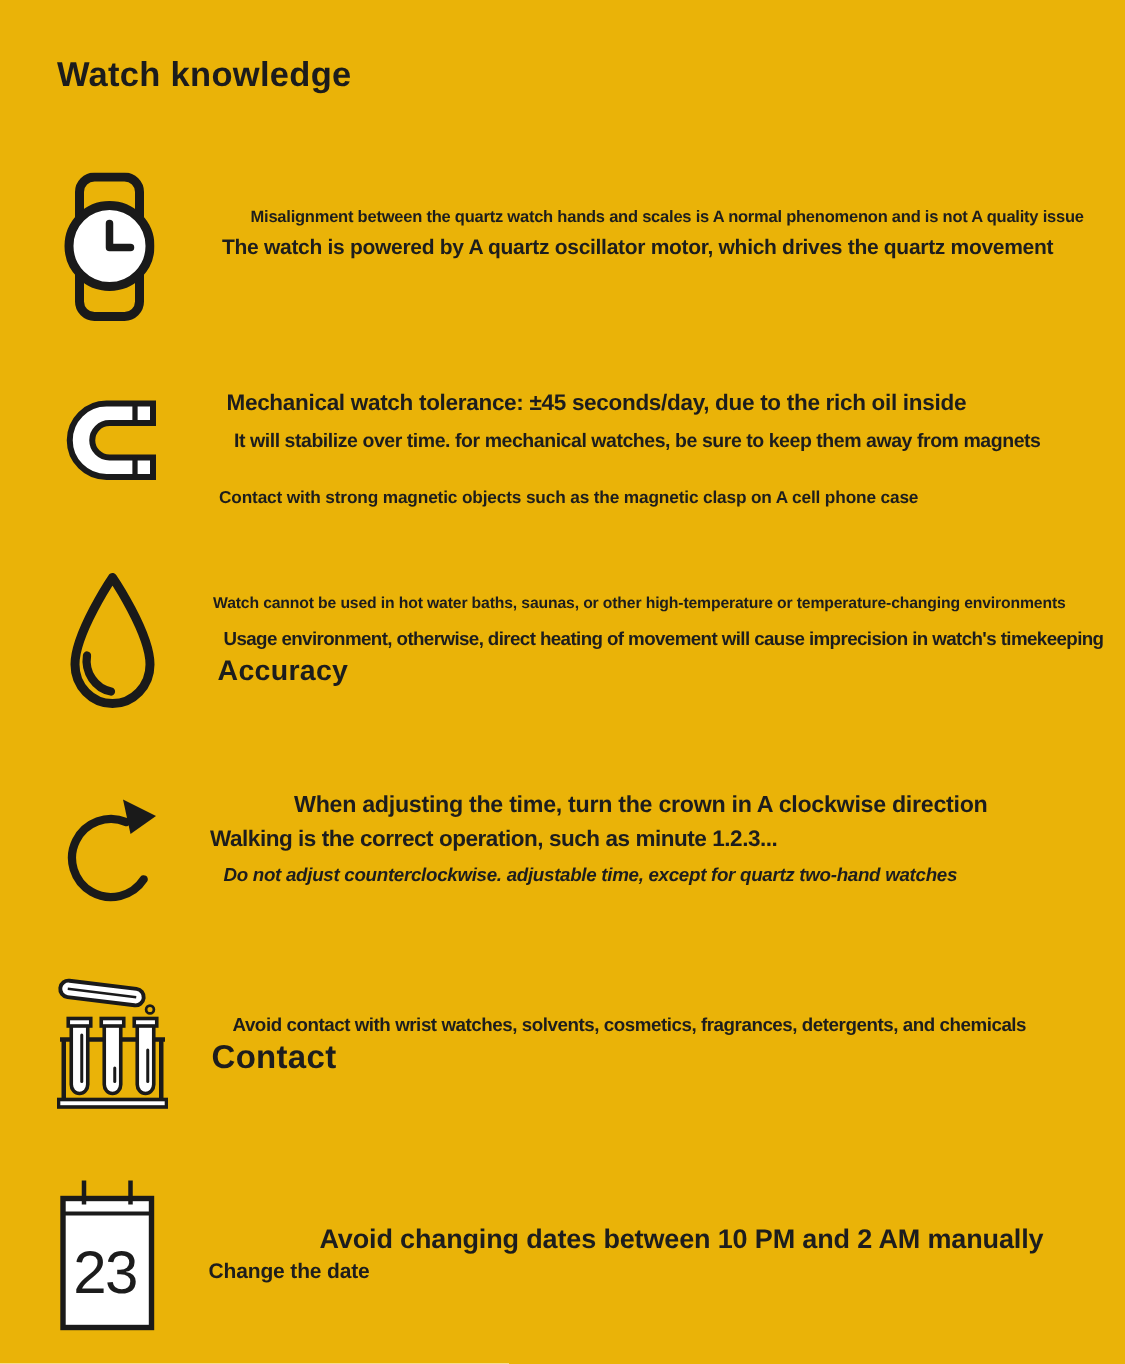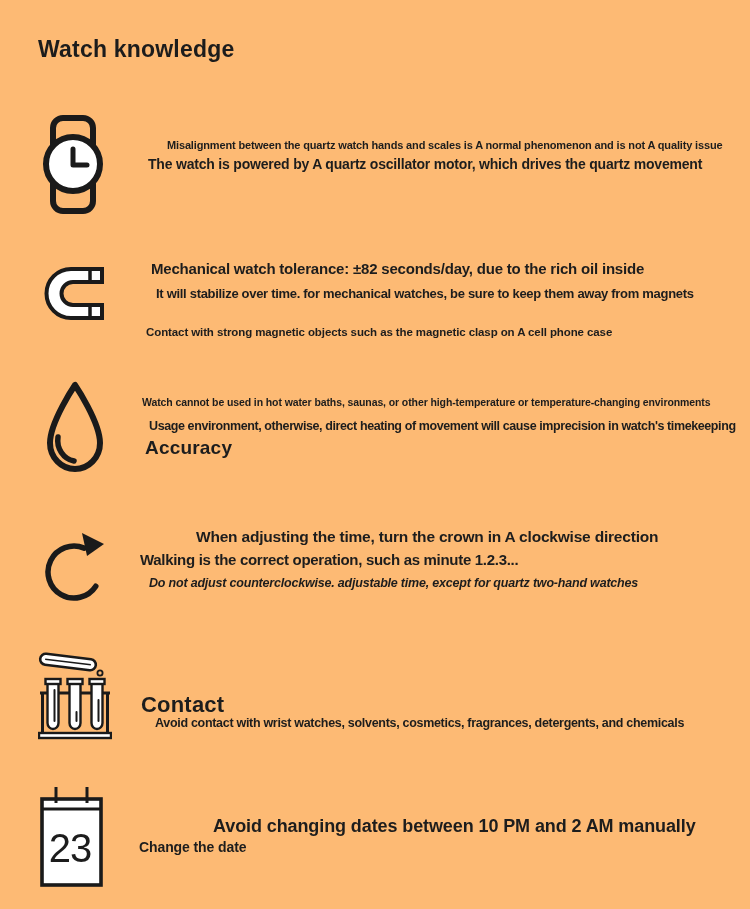--- a/index.html
+++ b/index.html
@@ -1,20 +1,20 @@
 <!DOCTYPE html>
 <html><head>
 <meta charset="utf-8">
 <style>
   html,body{margin:0;padding:0;background:#ffffff;}
   #canvas{
     position:relative;
     width:750px;
     height:909px;
-    background:#fdba74;
+    background:#eab308;
     font-family:"Liberation Sans", sans-serif;
     color:#1c1c1c;
     overflow:hidden;
   }
   section{display:contents;}
   .title{
     position:absolute;
     left:38px; top:36px;
     margin:0;
     font-size:23px;
@@ -47,21 +47,21 @@
   .s2l3{left:146px; top:326px; font-size:11.5px; letter-spacing:-0.1px;}
   
   .s3l1{left:142px; top:396px; font-size:10.5px; letter-spacing:-0.1px;}
   .s3l2{left:149px; top:419px; font-size:12.5px; letter-spacing:-0.4px;}
   .s3l3{left:145px; top:437px; font-size:19px;   letter-spacing:0.2px;}
   
   .s4l1{left:196px; top:528px; font-size:15.5px; letter-spacing:-0.2px;}
   .s4l2{left:140px; top:551px; font-size:15px;   letter-spacing:-0.3px;}
   .s4l3{left:149px; top:576px; font-size:12.5px; letter-spacing:-0.2px;font-style:italic;}
   
-  .s5l1{left:155px; top:676px; font-size:12.5px; letter-spacing:-0.3px;margin-top:40px;}
+  .s5l1{left:155px; top:676px; font-size:12.5px; letter-spacing:-0.3px;}
   .s5l2{left:141px; top:692px; font-size:22px;   letter-spacing:0.2px;}
   
   .s6l1{left:213px; top:816px; font-size:18px; letter-spacing:-0.1px;}
   .s6l2{left:139px; top:839px; font-size:14px;   letter-spacing:-0.1px;}
 </style>
 </head>
 <body>
 
 <div id="canvas">
 
@@ -81,21 +81,21 @@
   </section>
 
   
   <section>
     <div class="icon icon-magnet">
       <svg width="60" height="56" viewBox="0 0 60 56" aria-hidden="true">
         <path d="M58 3 H27 A24.5 24.5 0 0 0 27 52 H58 V39 H29 A11.5 11.5 0 0 1 29 16 H58 Z" fill="#ffffff" stroke="#1a1a1a" stroke-width="4" stroke-linejoin="miter"></path>
         <path d="M46 3 V16 M46 39 V52" stroke="#1a1a1a" stroke-width="3.5"></path>
       </svg>
     </div>
-    <p class="t s2l1">Mechanical watch tolerance: ±82 seconds/day, due to the rich oil inside</p>
+    <p class="t s2l1">Mechanical watch tolerance: ±45 seconds/day, due to the rich oil inside</p>
     <p class="t s2l2">It will stabilize over time. for mechanical watches, be sure to keep them away from magnets</p>
     <p class="t s2l3">Contact with strong magnetic objects such as the magnetic clasp on A cell phone case</p>
   </section>
 
   
   <section>
     <div class="icon icon-drop">
       <svg width="64" height="95" viewBox="0 0 64 95" aria-hidden="true">
         <path d="M32 5 C32 5 7 42 7 63 A25 26 0 0 0 57 63 C57 42 32 5 32 5 Z" fill="none" stroke="#1a1a1a" stroke-width="6" stroke-linejoin="round"></path>
         <path d="M15 57 A20 21 0 0 0 31 81" fill="none" stroke="#1a1a1a" stroke-width="5.5" stroke-linecap="round"></path>

